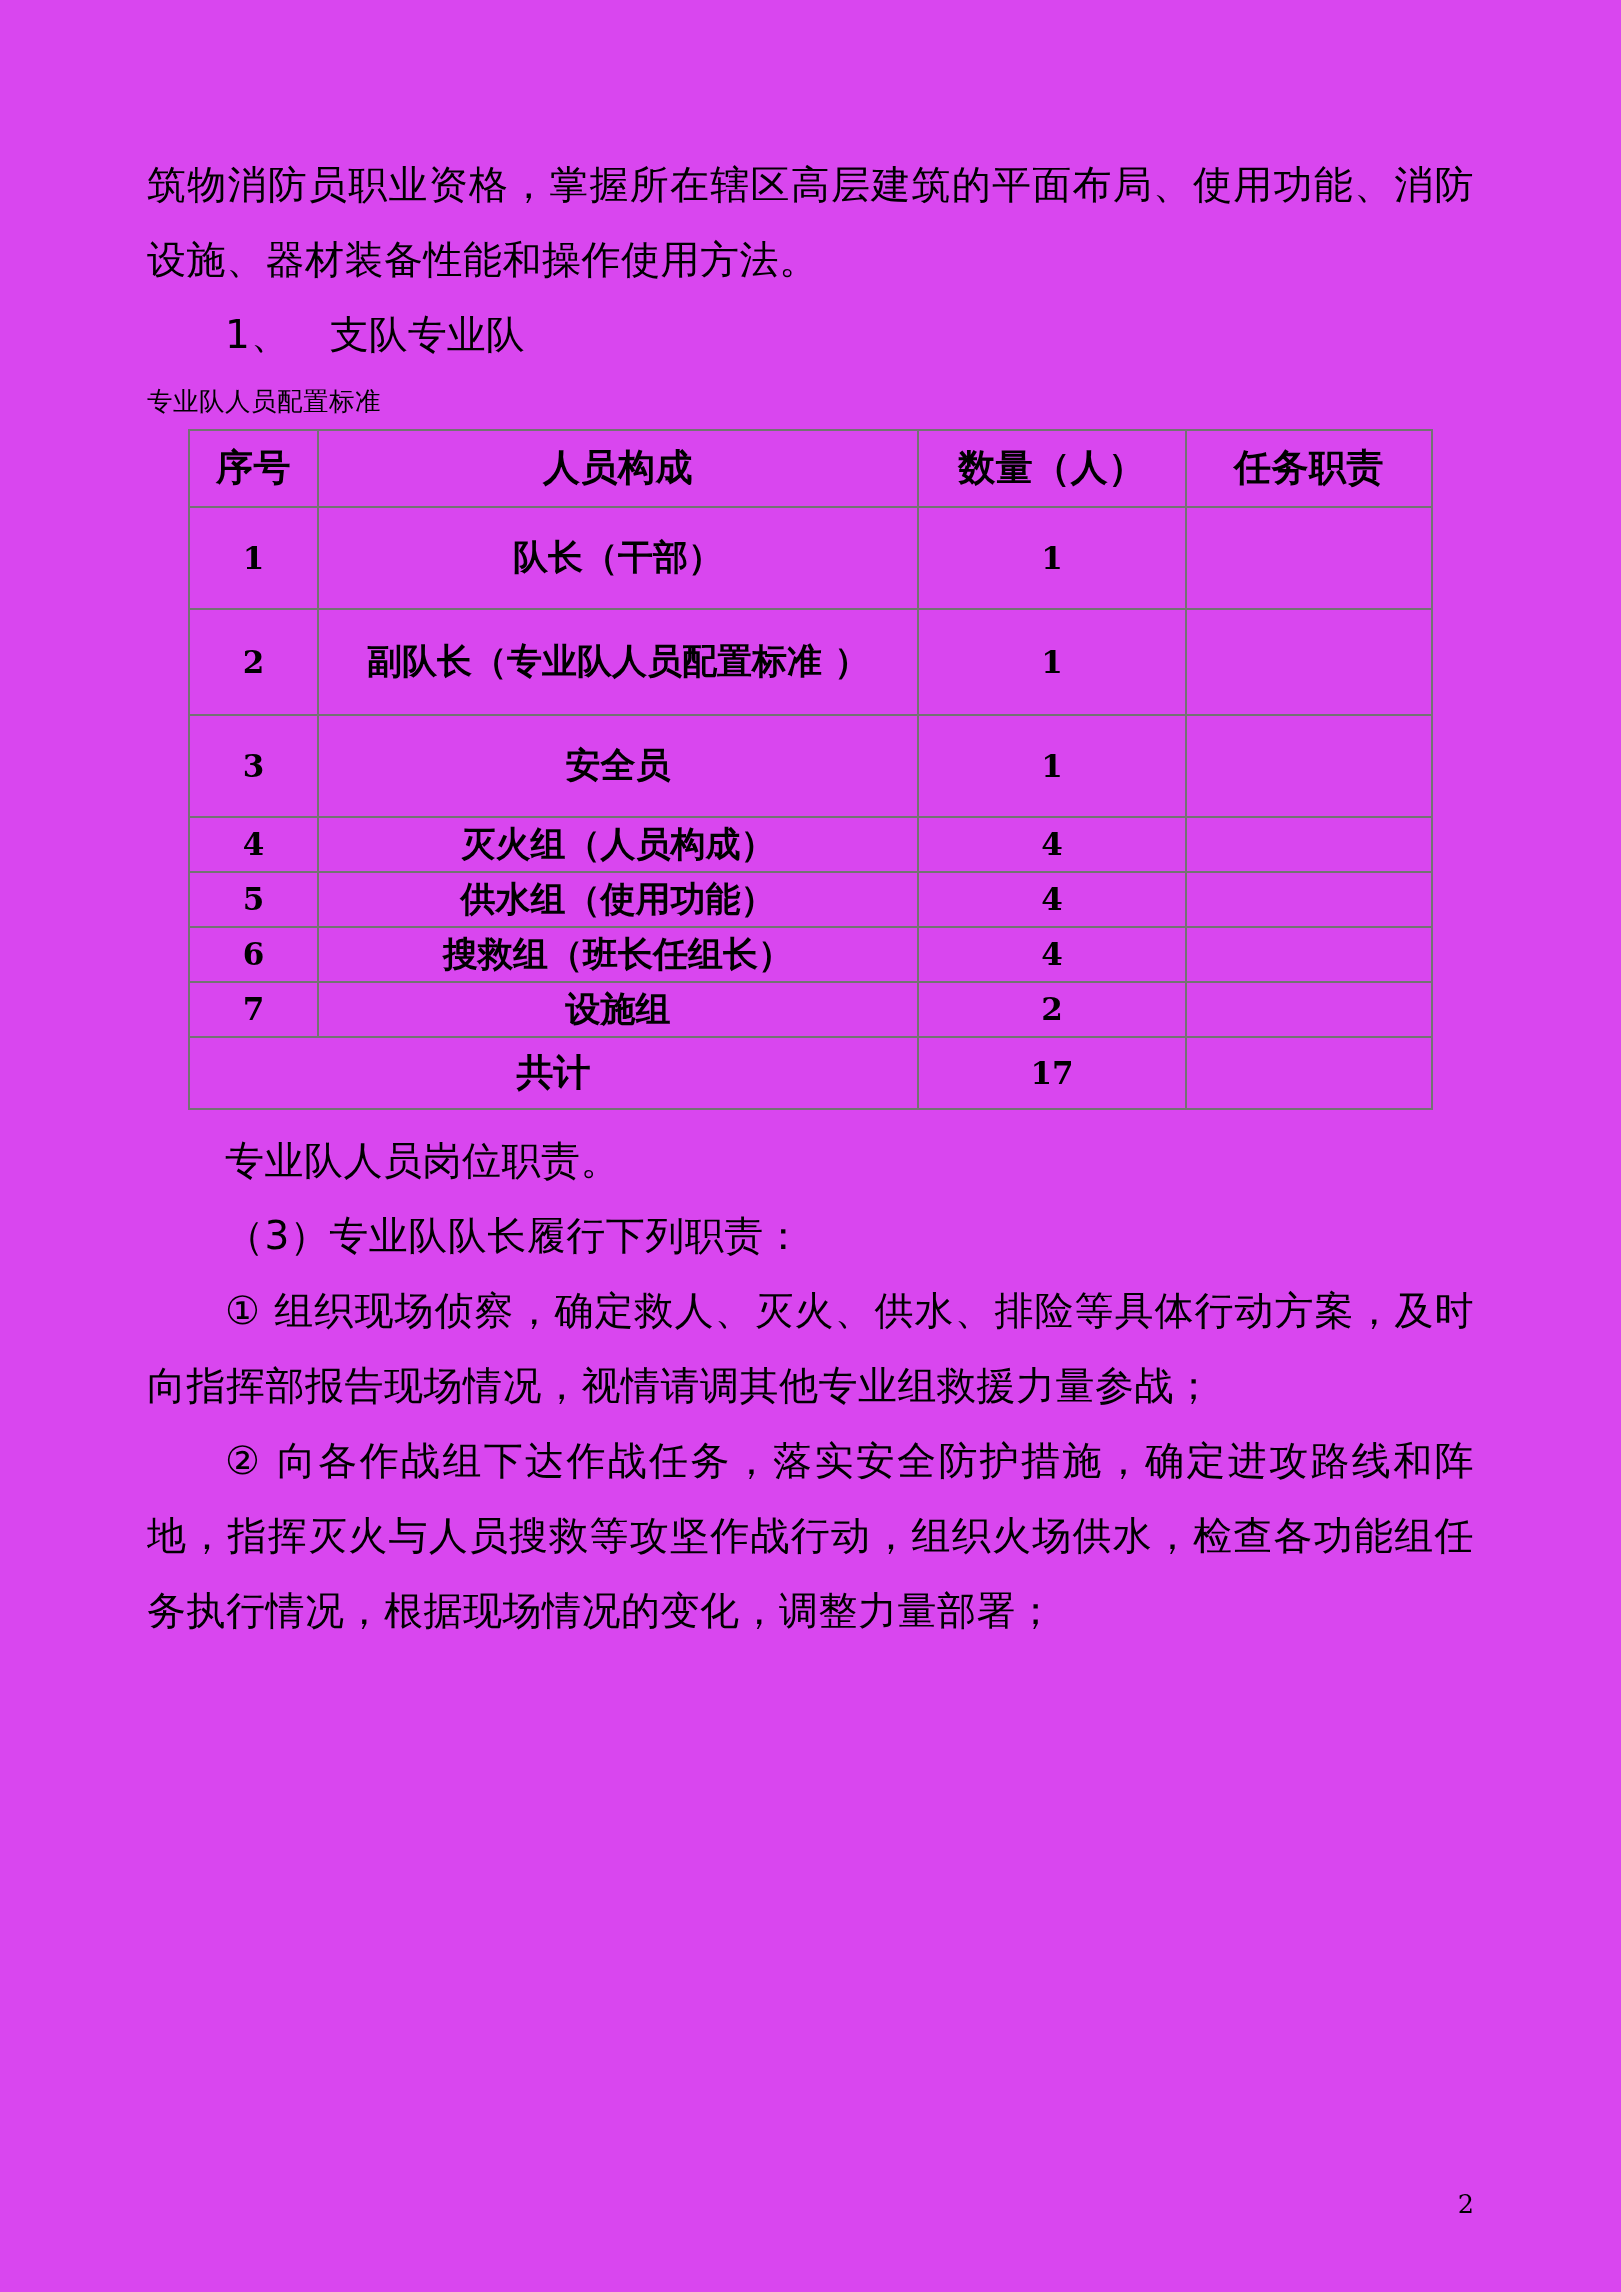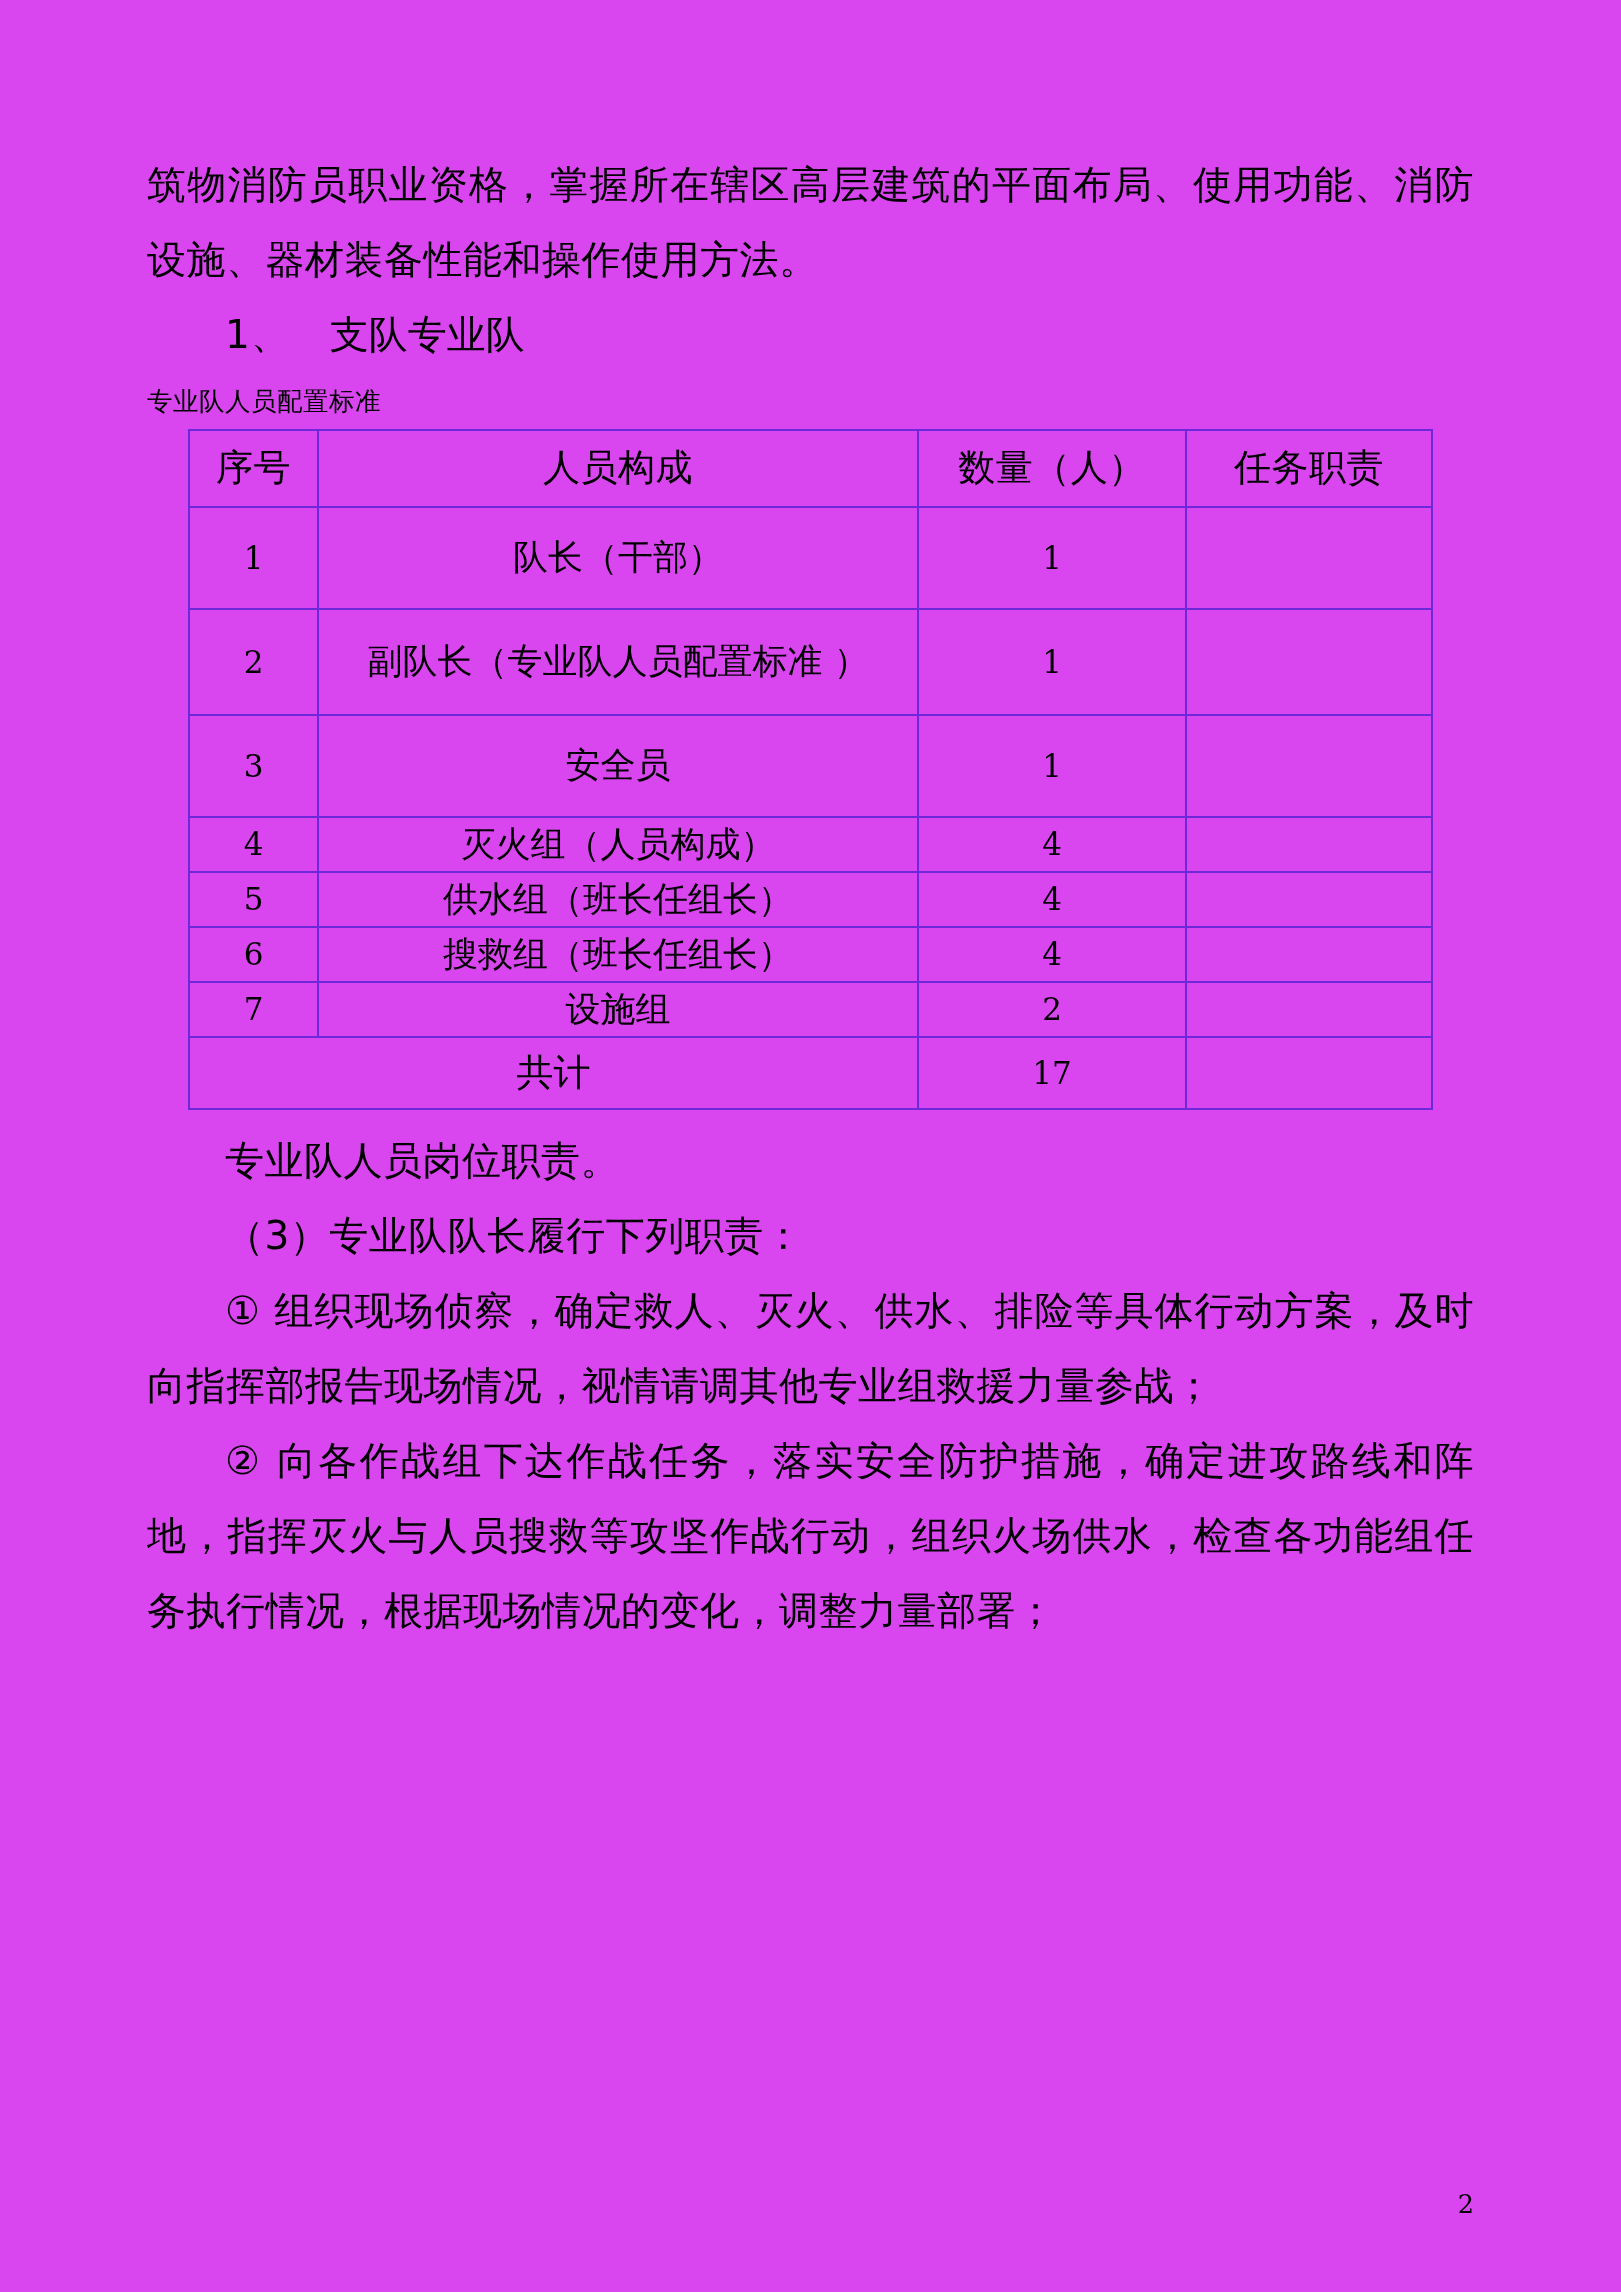--- a/index.html
+++ b/index.html
@@ -51,24 +51,24 @@
     letter-spacing: 0.5px;
   }
 
   table.cfg {
     border-collapse: collapse;
     width: 1245px;
     margin: 0 auto;
     table-layout: fixed;
   }
   table.cfg td, table.cfg th {
-    border: 2px solid #6d28d9;
+    border: 2px solid #737373;
     text-align: center;
     vertical-align: middle;
-    font-weight: normal;
+    font-weight: bold;
     padding: 2px 2px;
   }
   table.cfg .col-no { width: 118px; }
   table.cfg .col-comp { width: 549px; }
   table.cfg .col-qty { width: 245px; }
   table.cfg .col-duty { width: 225px; }
 
   table.cfg thead th {
     font-size: 37px;
     height: 71px;
@@ -158,21 +158,21 @@
         <td></td>
       </tr>
       <tr>
         <td class="idx">4</td>
         <td>灭火组（人员构成）</td>
         <td class="qty">4</td>
         <td></td>
       </tr>
       <tr>
         <td class="idx">5</td>
-        <td>供水组（班长任组长）</td>
+        <td>供水组（使用功能）</td>
         <td class="qty">4</td>
         <td></td>
       </tr>
       <tr>
         <td class="idx">6</td>
         <td>搜救组（班长任组长）</td>
         <td class="qty">4</td>
         <td></td>
       </tr>
       <tr>

